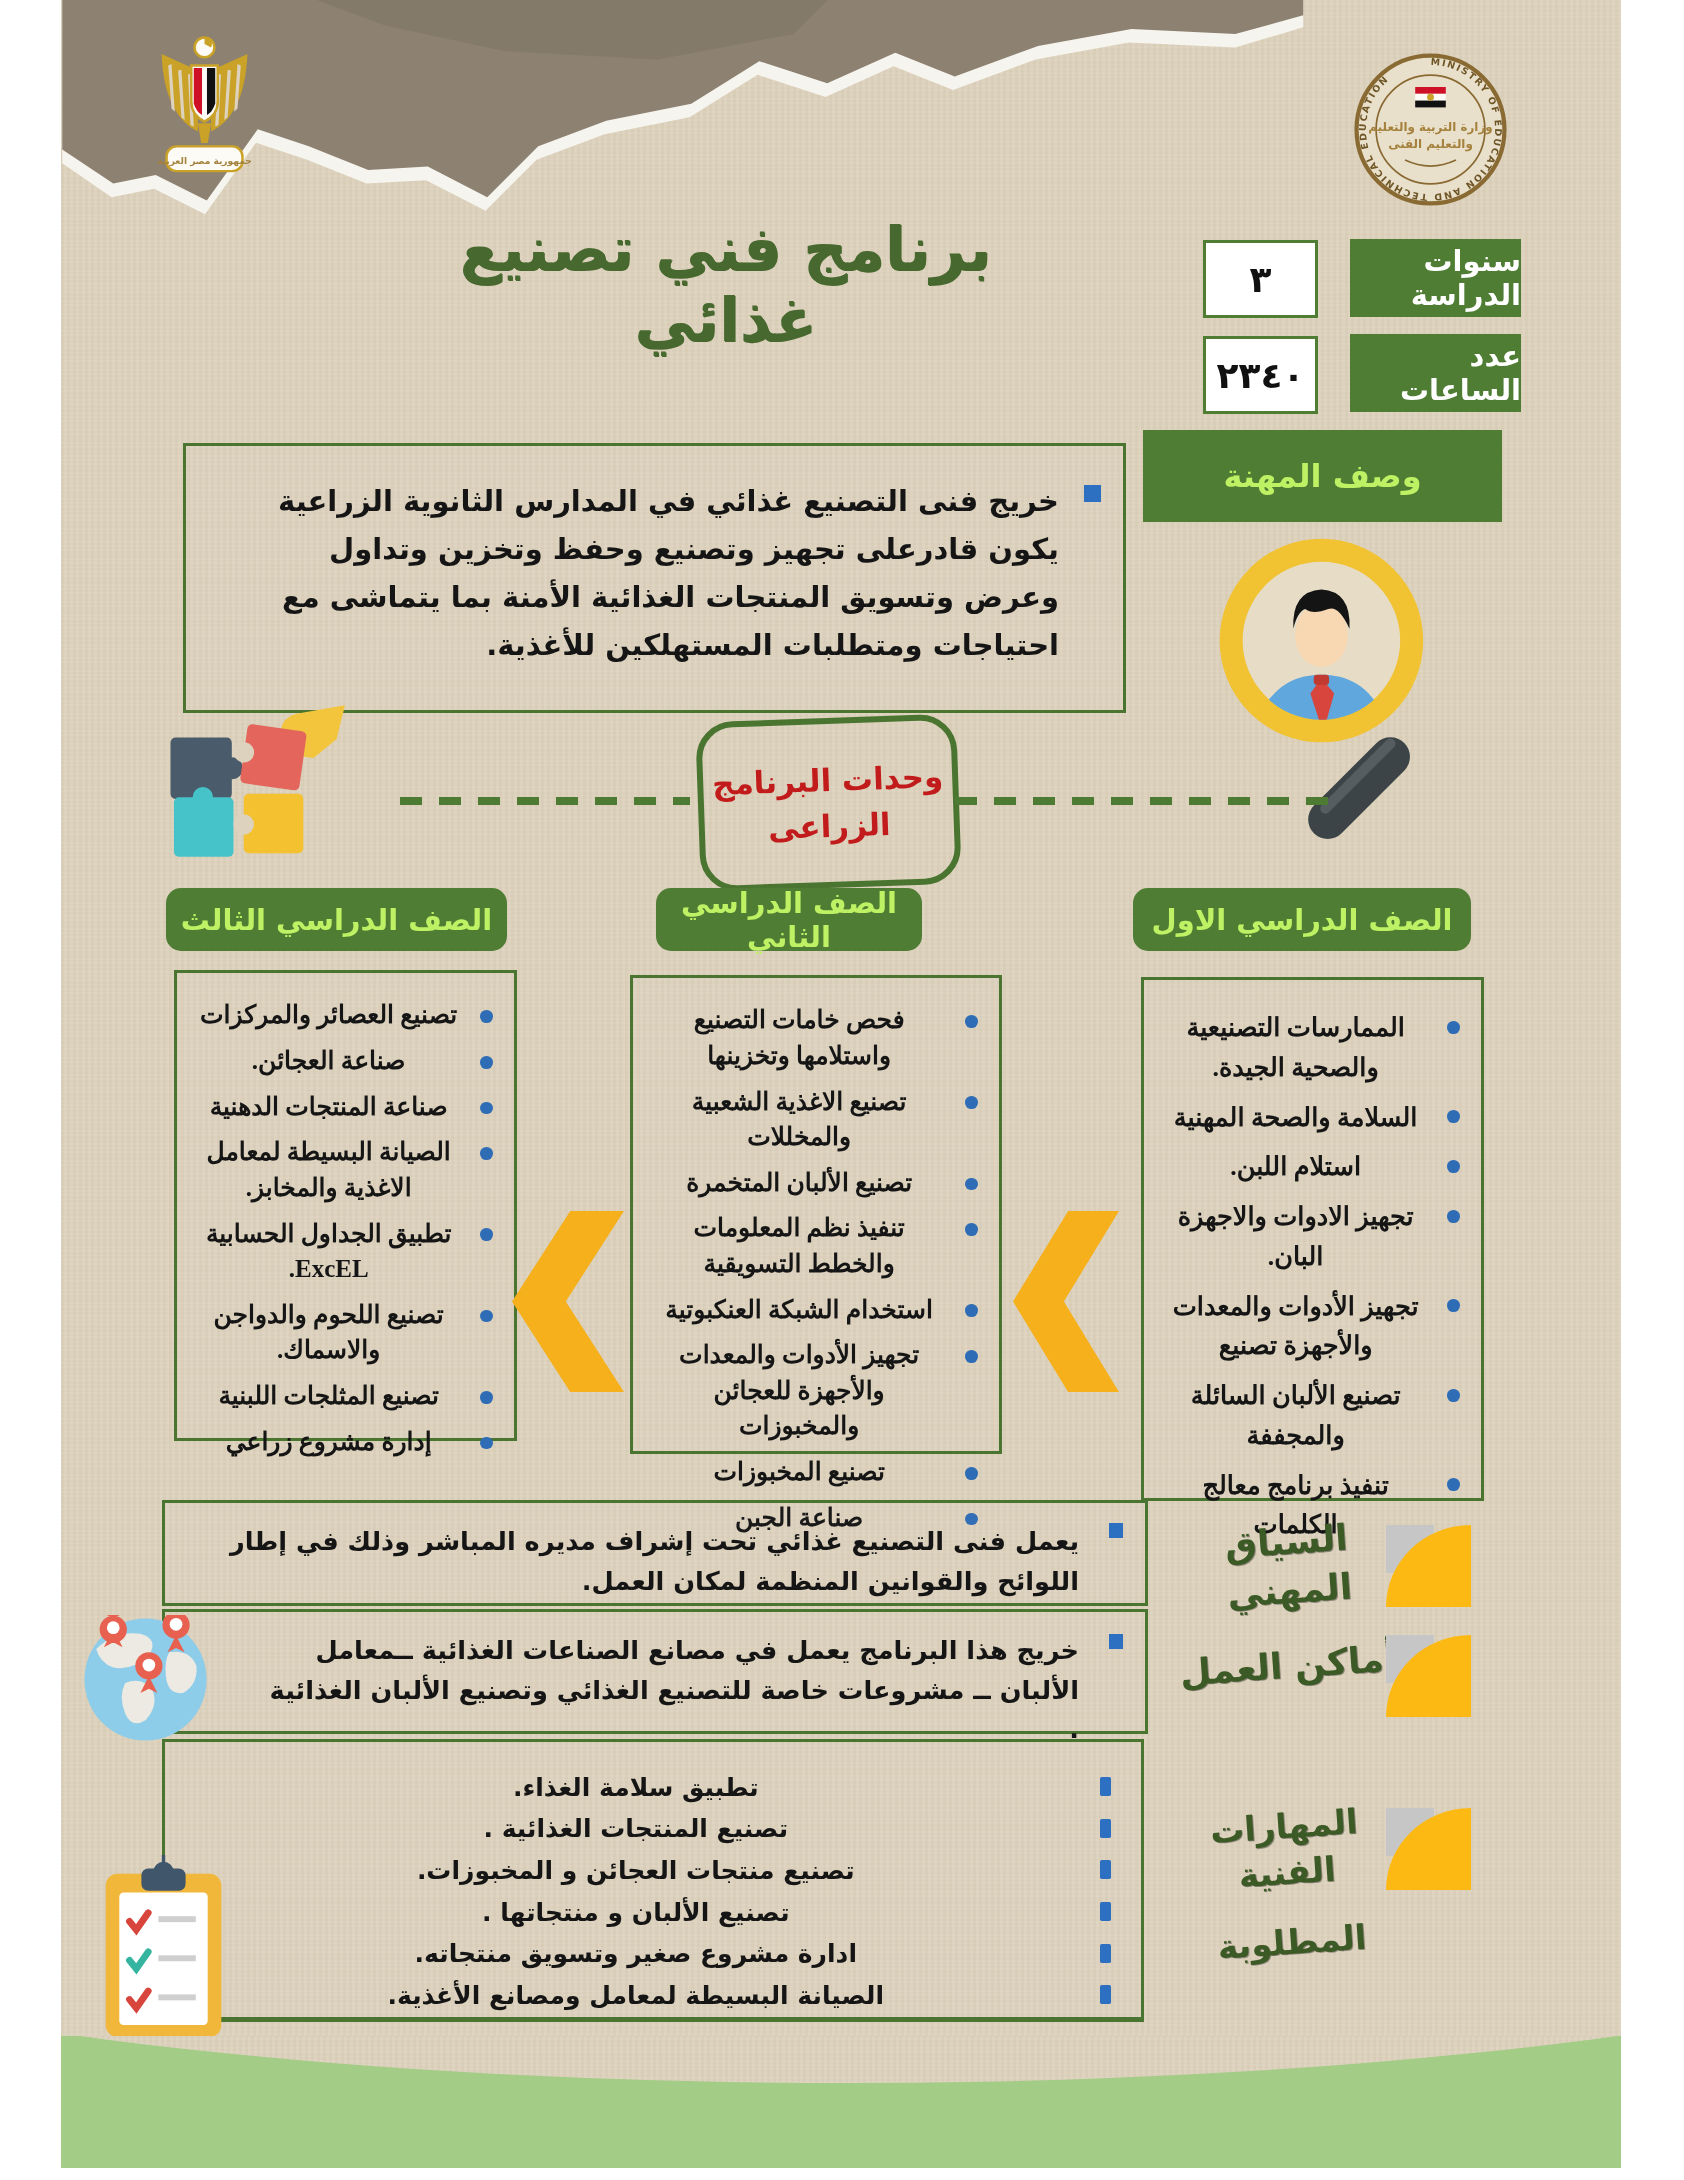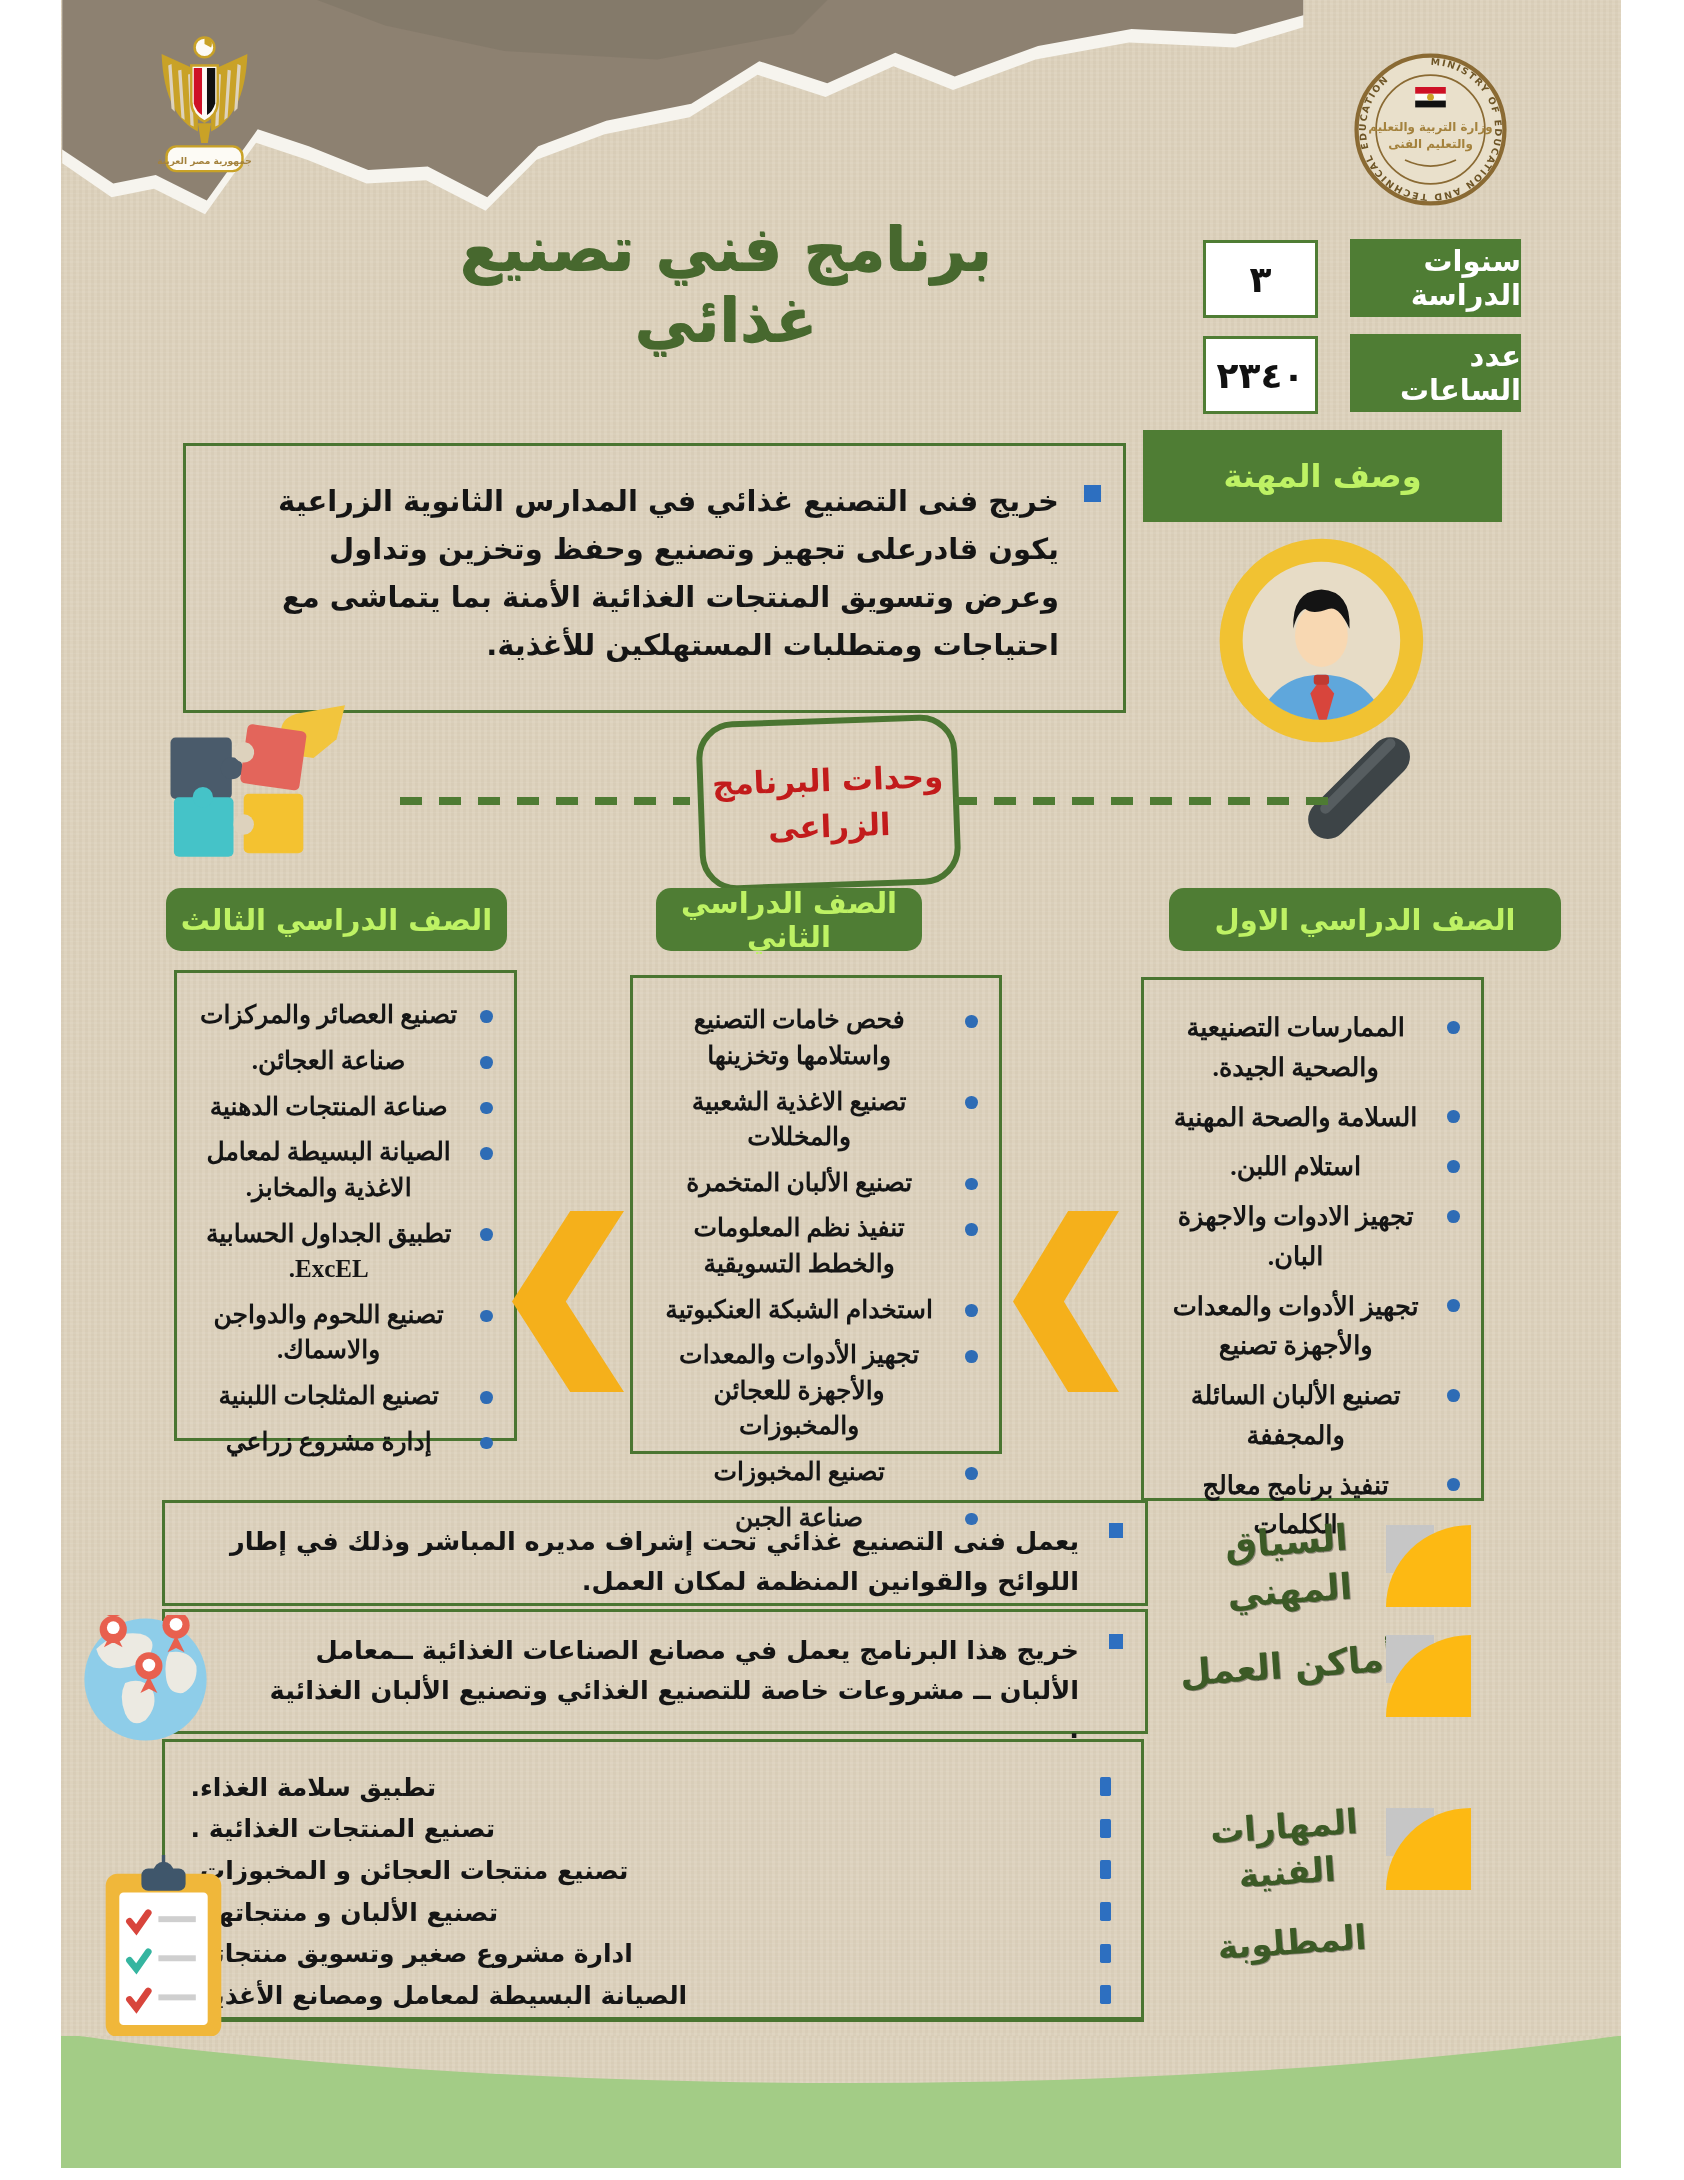--- a/index.html
+++ b/index.html
@@ -64,21 +64,21 @@
   }
   .grade-list li{position:relative;margin-bottom:10.2px;}
   .grade-list li::before{
     content:"";position:absolute;right:-32px;top:12.8px;width:12.8px;height:12.8px;
     border-radius:50%;background:#2e6cb5;
   }
   .chevron{background:#f5b01b;clip-path:polygon(0% 50%,52% 0%,100% 0%,48% 50%,100% 100%,52% 100%);}
   
   .section-text{font-size:25.6px;line-height:1.55;padding:19px 66px 8.5px 25.6px;}
   .skill-list{
-    list-style:none;margin:0;direction:rtl;text-align:left;
+    list-style:none;margin:0;direction:rtl;text-align:center;
     font-size:25px;font-weight:bold;color:#151515;line-height:1.6;
     padding:25.6px 60px 8.5px 25.6px;
   }
   .skill-list li{position:relative;margin-bottom:1.7px;}
   .skill-list li::before{
     content:"";position:absolute;right:-30px;top:9.4px;width:11px;height:19px;
     border-radius:1.7px;background:#2d6fc0;
   }
   .side-label{
     width:256px;text-align:center;direction:rtl;
@@ -189,21 +189,21 @@
     <circle cx="96" cy="140" r="12" fill="#ddd2bd"></circle>
   </svg>
 
   <div class="abs units-badge">
     <span>وحدات البرنامج</span>
     <span>الزراعى</span>
   </div>
   <div class="abs dashes" style="left:339px;top:797px;width:290px;"></div>
   <div class="abs dashes" style="left:894px;top:797px;width:375px;"></div>
 
-  <div class="abs green-hdr grade-hdr" style="left:1108px;top:888px;width:392px;" dir="rtl">الصف الدراسي الاول</div>
+  <div class="abs green-hdr grade-hdr" style="left:1072px;top:888px;width:338px;" dir="rtl">الصف الدراسي الاول</div>
   <div class="abs green-hdr grade-hdr" style="left:595px;top:888px;width:266px;" dir="rtl">الصف الدراسي الثاني</div>
   <div class="abs green-hdr grade-hdr" style="left:105px;top:888px;width:341px;" dir="rtl">الصف الدراسي الثالث</div>
 
   <div class="abs gbox" style="left:1080px;top:977px;width:337px;height:518px;">
     <ul class="grade-list">
       <li>الممارسات التصنيعية والصحية الجيدة.</li>
       <li>السلامة والصحة المهنية</li>
       <li>استلام اللبن.</li>
       <li>تجهيز الادوات والاجهزة البان.</li>
       <li>تجهيز الأدوات والمعدات والأجهزة تصنيع</li>

